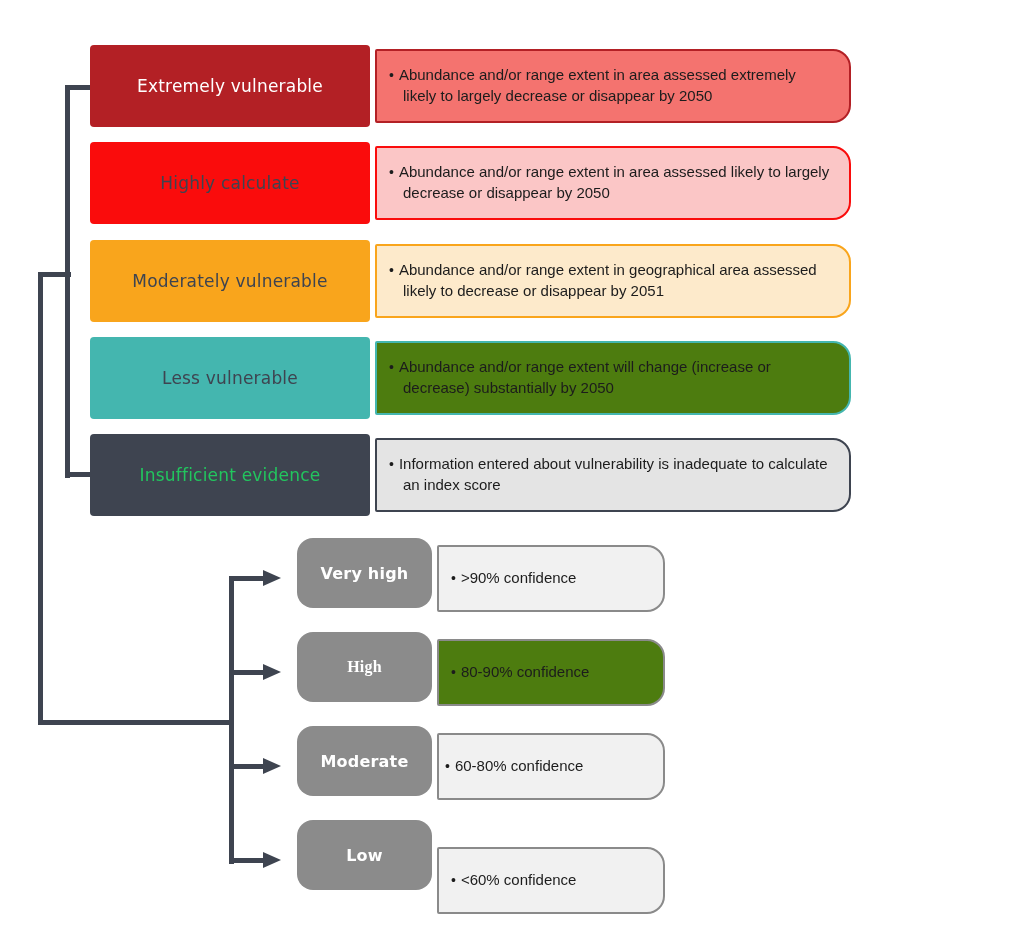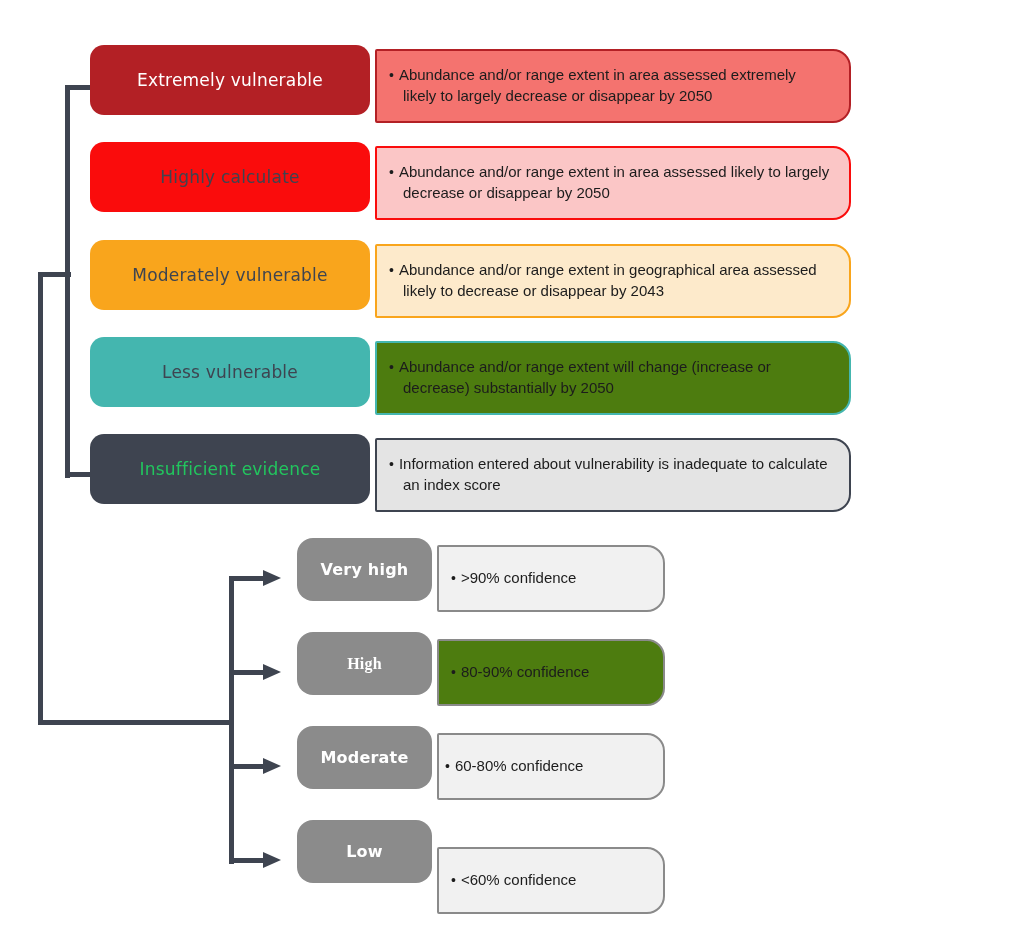--- a/index.html
+++ b/index.html
@@ -17,43 +17,43 @@
   .ln-main-h      {left:38px; top:720px; width:196px;height:5px;}
   .ln-spine-v     {left:229px;top:576px; width:5px;  height:288px;}
   
   .vrow{position:absolute;left:0;width:1024px;height:82px;}
   .vrow:nth-child(1){top:45px;}
   .vrow:nth-child(2){top:142px;}
   .vrow:nth-child(3){top:240px;}
   .vrow:nth-child(4){top:337px;}
   .vrow:nth-child(5){top:434px;}
   .vlabel{
-    position:absolute;left:90px;top:0;width:280px;height:70px;
-    border-radius:14px;display:flex;align-items:center;justify-content:center;
+    position:absolute;left:90px;top:0;width:280px;height:82px;
+    border-radius:4px;display:flex;align-items:center;justify-content:center;
     font-family:"DejaVu Sans","Liberation Sans",sans-serif;
     font-size:17px;font-weight:500;letter-spacing:.2px;
   }
   .vdesc{
     position:absolute;left:375px;top:4px;width:476px;height:74px;
     border-style:solid;border-width:2.5px;
     border-radius:2px 18px 18px 2px;
     display:flex;align-items:center;box-sizing:border-box;
     padding:4px 16px 4px 12px;
   }
   .dwrap{display:block;font-size:15px;line-height:1.38;color:#1c1c1c;
     padding-left:14px;text-indent:-14px;}
   .bullet{display:inline;margin-right:5px;font-size:14px;}
   
   .crow{position:absolute;left:0;width:1024px;height:81px;}
   .crow:nth-child(1){top:538px;}
   .crow:nth-child(2){top:632px;}
   .crow:nth-child(3){top:726px;}
   .crow:nth-child(4){top:820px;}
   .clabel{
-    position:absolute;left:297px;top:0;width:135px;height:63px;
+    position:absolute;left:297px;top:0;width:135px;height:70px;
     border-radius:16px;display:flex;align-items:center;justify-content:center;
     font-family:"DejaVu Sans","Liberation Sans",sans-serif;
     font-size:16px;font-weight:600;letter-spacing:.2px;
   }
   .cdesc{
     position:absolute;left:437px;top:7px;width:228px;height:67px;
     border-style:solid;border-width:2.5px;
     border-radius:2px 18px 18px 2px;
     display:flex;align-items:center;box-sizing:border-box;
     padding:2px 10px 2px 12px;
@@ -88,21 +88,21 @@
     <div class="vrow">
       <div class="vlabel" style="background: rgb(250, 12, 12); color: rgb(62, 68, 80);">Highly calculate</div>
       <div class="vdesc" style="background: rgb(251, 198, 198); border-color: rgb(250, 12, 12);">
         <span class="dwrap"><span class="bullet">•</span><span>Abundance and/or range extent in area assessed likely to largely decrease or disappear by 2050</span></span>
       </div>
     </div>
 
     <div class="vrow">
       <div class="vlabel" style="background: rgb(249, 165, 28); color: rgb(62, 68, 80);">Moderately vulnerable</div>
       <div class="vdesc" style="background: rgb(253, 234, 203); border-color: rgb(249, 165, 28);">
-        <span class="dwrap"><span class="bullet">•</span><span>Abundance and/or range extent in geographical area assessed likely to decrease or disappear by 2043</span></span>
+        <span class="dwrap"><span class="bullet">•</span><span>Abundance and/or range extent in geographical area assessed likely to decrease or disappear by 2051</span></span>
       </div>
     </div>
 
     <div class="vrow">
       <div class="vlabel" style="background: rgb(68, 182, 175); color: rgb(62, 68, 80);">Less vulnerable</div>
       <div class="vdesc" style="background: #4d7c0f; border-color: rgb(68, 182, 175);">
         <span class="dwrap"><span class="bullet">•</span><span>Abundance and/or range extent will change (increase or decrease) substantially by 2050</span></span>
       </div>
     </div>
 

